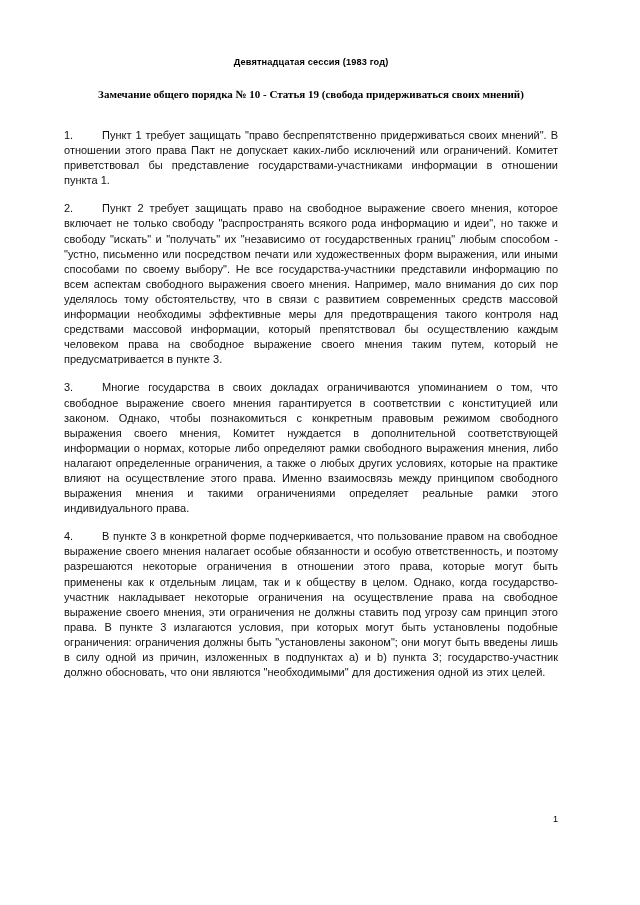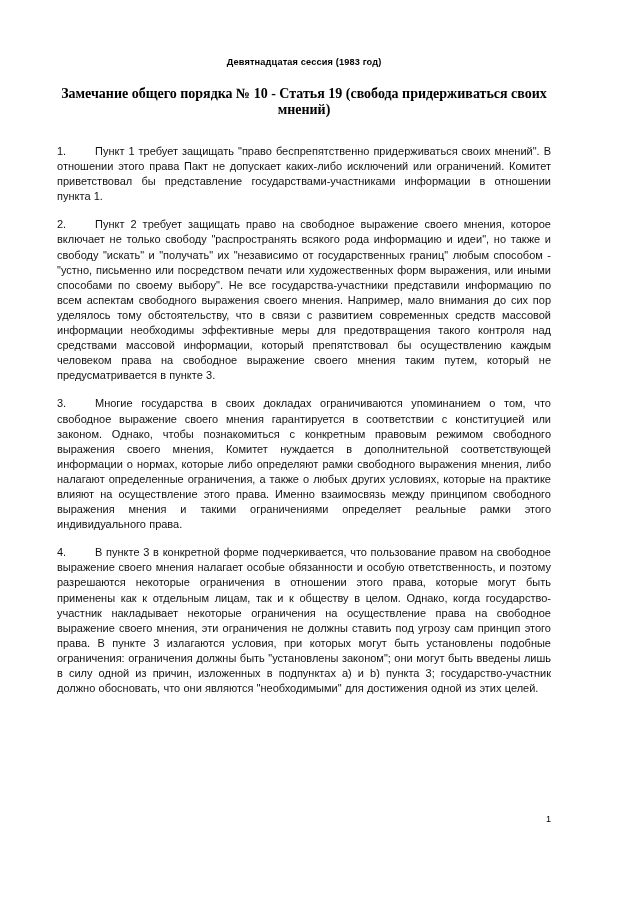--- a/index.html
+++ b/index.html
@@ -19,42 +19,42 @@
   .page {
     position: relative;
     width: 640px;
     height: 905px;
     box-sizing: border-box;
     padding: 0;
     overflow: hidden;
   }
   .content {
     position: absolute;
-    left: 57px;
+    left: 64px;
     top: 0;
     width: 494px;
   }
   .session-heading {
     margin: 0;
     padding-top: 56px;
     text-align: center;
     font-family: "Liberation Sans", "DejaVu Sans", sans-serif;
     font-weight: bold;
     font-size: 9.2px;
     letter-spacing: 0.15px;
     line-height: 12px;
     color: #000;
   }
   .doc-title {
     margin: 0;
     padding-top: 18px;
     text-align: center;
     font-family: "Liberation Serif", "DejaVu Serif", serif;
     font-weight: bold;
-    font-size: 14px;
+    font-size: 11px;
     line-height: 16px;
     color: #000;
   }
   .body-block {
     padding-top: 26px;
   }
   p.para {
     margin: 0 0 13px 0;
     text-align: justify;
     text-justify: inter-word;

